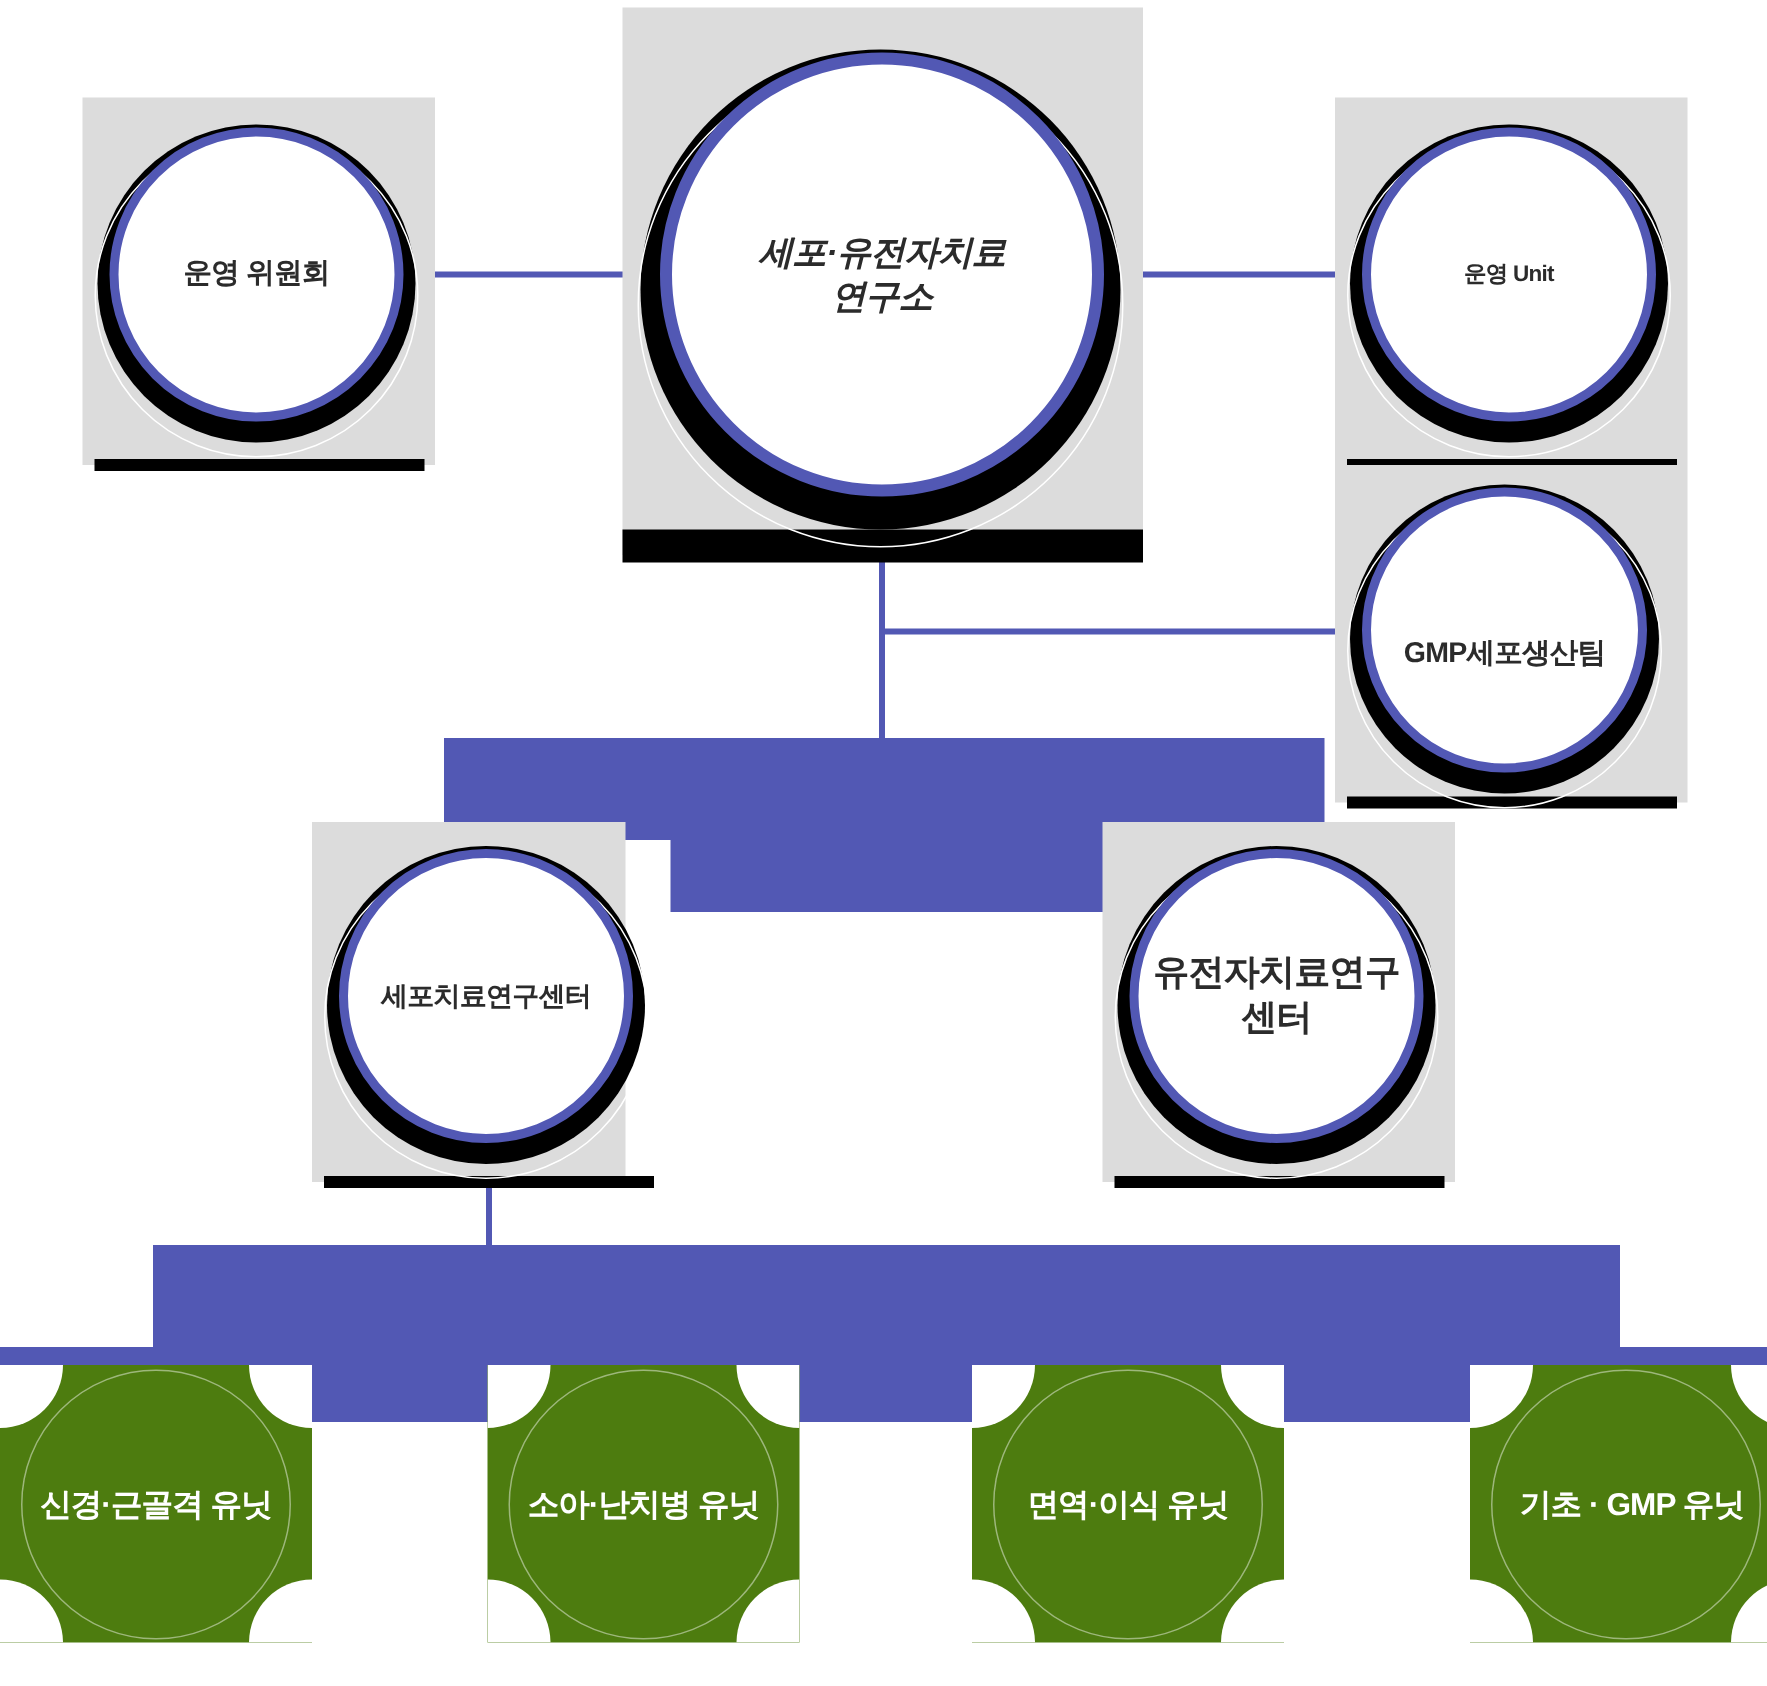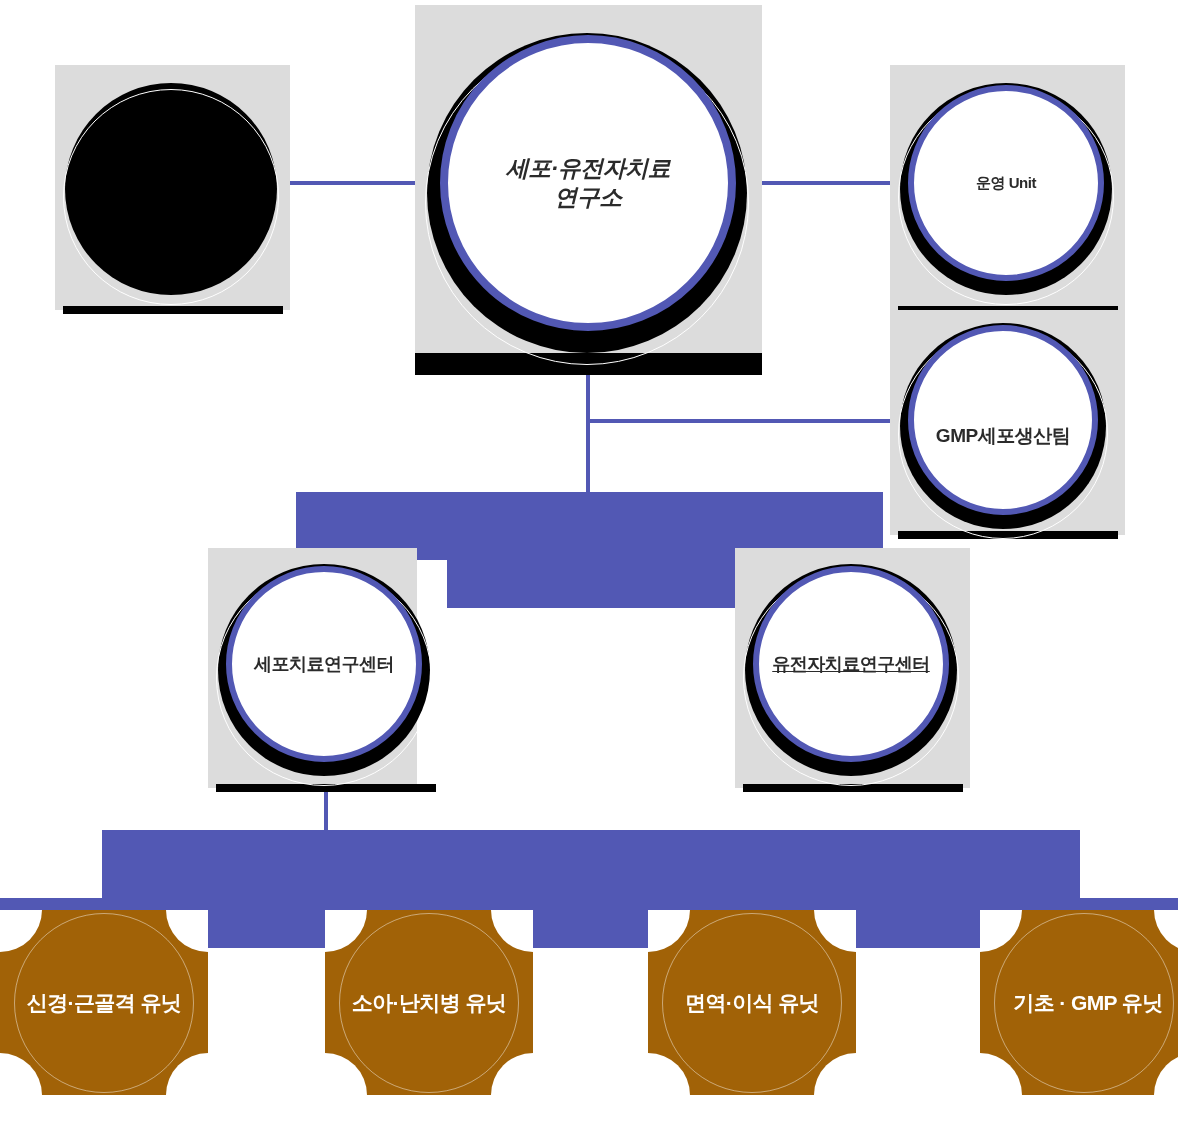--- a/index.html
+++ b/index.html
@@ -59,21 +59,21 @@
     font-weight:700;
     line-height:1.25;
     letter-spacing:-0.5px;
     white-space:pre-line;
     user-select:none;
   }
 
   
   .unit{
     position:absolute;
-    background:#a16207;
+    background:#4d7c0f;
     overflow:hidden;
   }
   .unit .u-circle{
     position:absolute;
     border-radius:50%;
     border:1px solid rgba(255,255,255,0.45);
     box-sizing:border-box;
   }
   .unit .corner{
     position:absolute;
@@ -120,20 +120,23 @@
   <div class="conn" style="left:324px;top:740px;width:4px;height:92px;"></div>
 
   <div class="bar" style="left:102px;top:830px;width:978px;height:72px;"></div>
   <div class="bar" style="left:0px;top:898px;width:1178px;height:50px;"></div>
 
   <div class="node" style="left:55px;top:65px;width:235px;height:245px;">
     <div class="plate"></div>
     <div class="shadowbar" style="left:8px;bottom:-4px;width:220px;height:8px;"></div>
     <div class="ring-outer" style="left:10px;top:18px;width:212px;height:212px;"></div>
     <div class="ring-hairline" style="left:8px;top:24px;width:216px;height:216px;"></div>
+    <div class="ring-blue thin" style="left:18px;top:20px;width:196px;height:196px;">
+      <span class="node-label" style="font-size:19px;">운영 위원회</span>
+    </div>
   </div>
 
   <div class="node" style="left:415px;top:5px;width:347px;height:365px;">
     <div class="plate"></div>
     <div class="shadowbar" style="left:0px;bottom:-5px;width:347px;height:22px;"></div>
     <div class="ring-outer" style="left:12px;top:28px;width:320px;height:320px;"></div>
     <div class="ring-hairline" style="left:10px;top:36px;width:324px;height:324px;"></div>
     <div class="ring-blue" style="left:25px;top:30px;width:296px;height:296px;font-style:italic;">
       <span class="node-label" style="font-size:23px;">세포·유전자치료
 연구소</span>
@@ -169,21 +172,21 @@
       <span class="node-label" style="font-size:18px;">세포치료연구센터</span>
     </div>
   </div>
 
   <div class="node" style="left:735px;top:548px;width:235px;height:240px;">
     <div class="plate"></div>
     <div class="shadowbar" style="left:8px;bottom:-4px;width:220px;height:8px;"></div>
     <div class="ring-outer" style="left:10px;top:16px;width:212px;height:212px;"></div>
     <div class="ring-hairline" style="left:8px;top:22px;width:216px;height:216px;"></div>
     <div class="ring-blue thin" style="left:18px;top:18px;width:196px;height:196px;">
-      <span class="node-label" style="font-size:18px;text-decoration:underline;">유전자치료연구센터</span>
+      <span class="node-label" style="font-size:24px;">유전자치료연구센터</span>
     </div>
   </div>
 
   <div class="unit" style="left:0px;top:910px;width:208px;height:185px;">
     <div class="u-circle" style="left:14px;top:3px;width:180px;height:180px;"></div>
     <div class="corner tl"></div>
     <div class="corner tr"></div>
     <div class="corner bl"></div>
     <div class="corner br"></div>
     <div class="u-label">신경·근골격 유닛</div>

